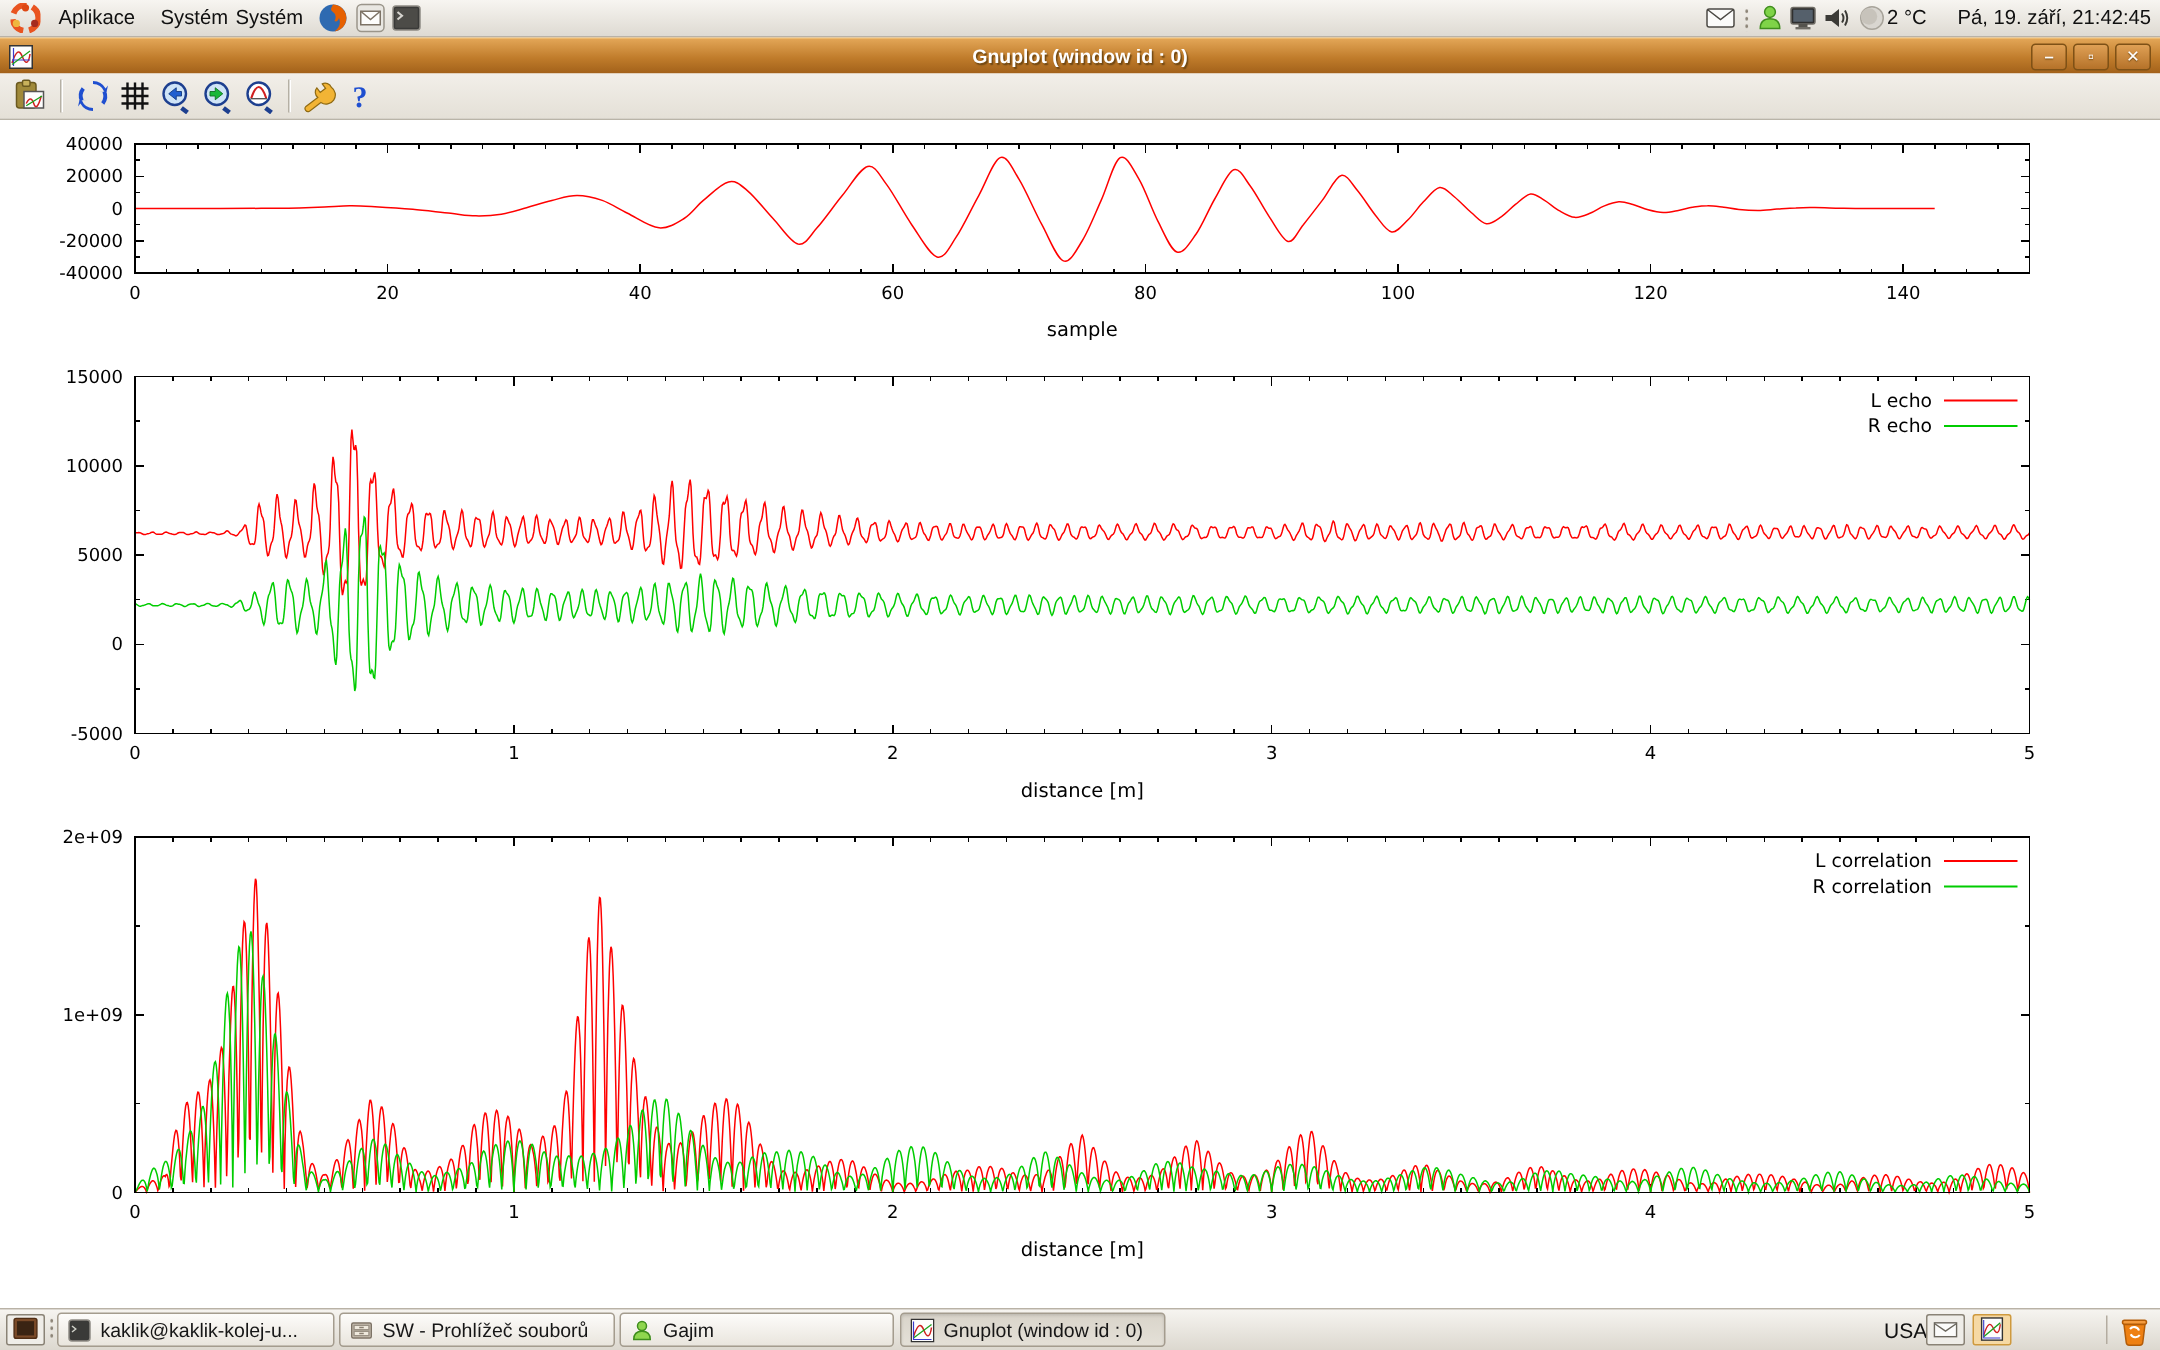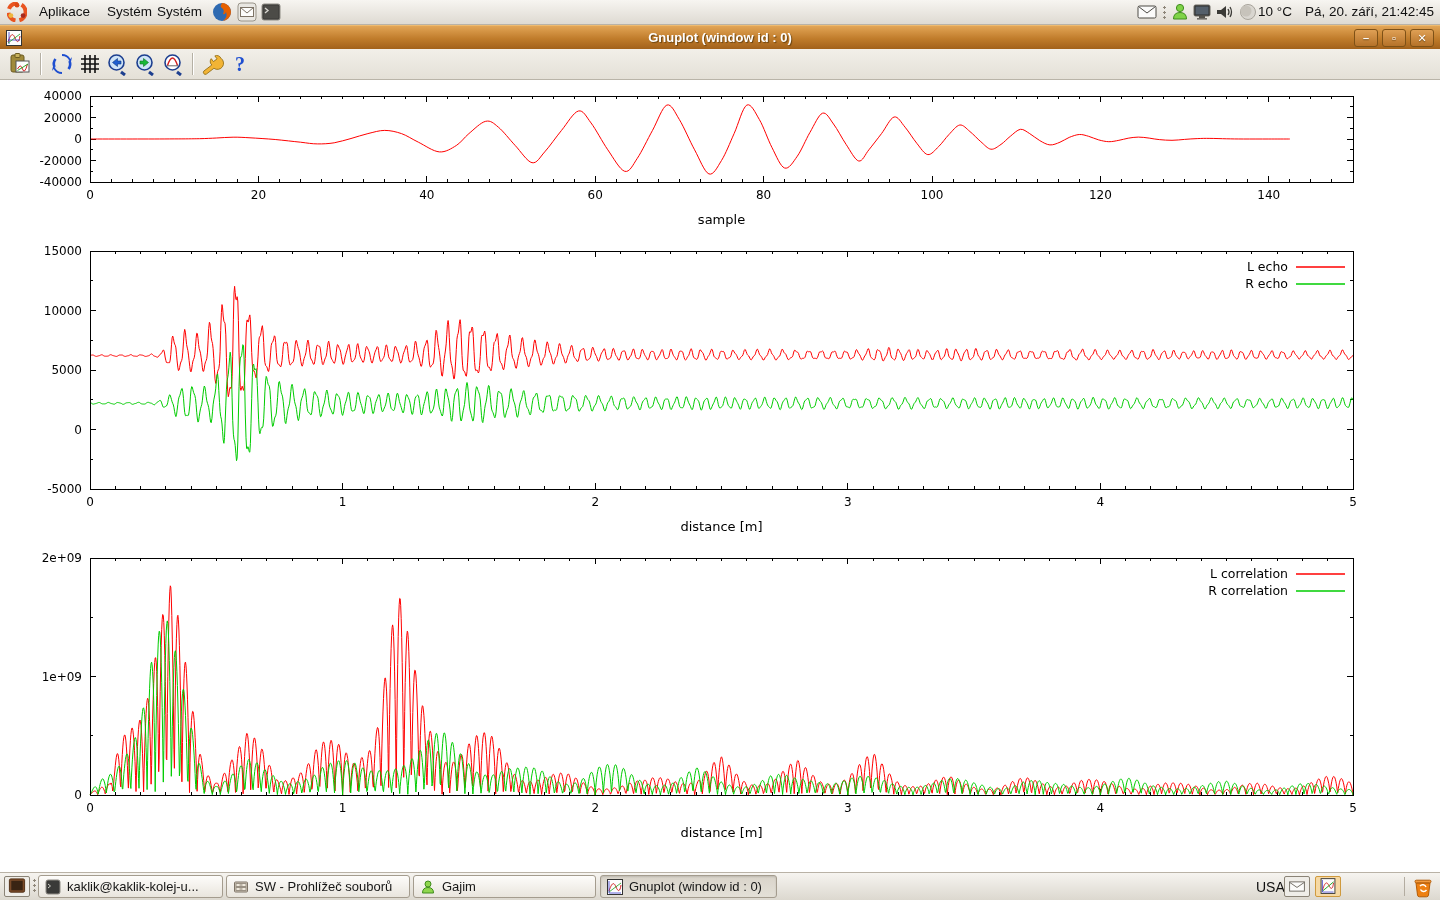--- a/index.html
+++ b/index.html
@@ -83,22 +83,22 @@
     <rect x="5" y="16" width="10" height="1.6" fill="#706d66"></rect>
   </svg>
   <svg class="panel-icon" style="left:1214px" viewBox="0 0 20 20">
     <path d="M3 8 h4 l5-4 v12 l-5-4 H3 z" fill="#3b3a36"></path>
     <path d="M14 7 q2 3 0 6 M16 5 q3 5 0 10" stroke="#3b3a36" fill="none" stroke-width="1.3"></path>
   </svg>
   <svg class="panel-icon" style="left:1238px" viewBox="0 0 20 20">
     <circle cx="10" cy="10" r="7.5" fill="#d9d6d0" stroke="#a8a49b"></circle>
     <circle cx="8" cy="9" r="5.5" fill="#c7c3bb"></circle>
   </svg>
-  <div class="panel-right" style="left:1258px">10 °C</div>
-  <div class="panel-right" style="left:1305px">Pá, 20. září, 21:42:45</div>
+  <div class="panel-right" style="left:1258px">2 °C</div>
+  <div class="panel-right" style="left:1305px">Pá, 19. září, 21:42:45</div>
 </div>
 
 <div id="titlebar">
   <svg class="abs" style="left:6px;top:4px;width:16px;height:16px" viewBox="0 0 16 16">
     <rect x="0.5" y="0.5" width="15" height="15" fill="#fdfdfd" stroke="#333"></rect>
     <path d="M2 12 C5 3 7 3 9 8 S13 13 14 6" stroke="#d02020" fill="none"></path>
     <path d="M2 10 L14 10 M3 2 L3 14" stroke="#3a3acc" stroke-width="0.8" fill="none"></path>
     <path d="M2 13 L14 4" stroke="#18a018" stroke-width="0.8"></path>
   </svg>
   <div id="title-text">Gnuplot (window id : 0)</div>

